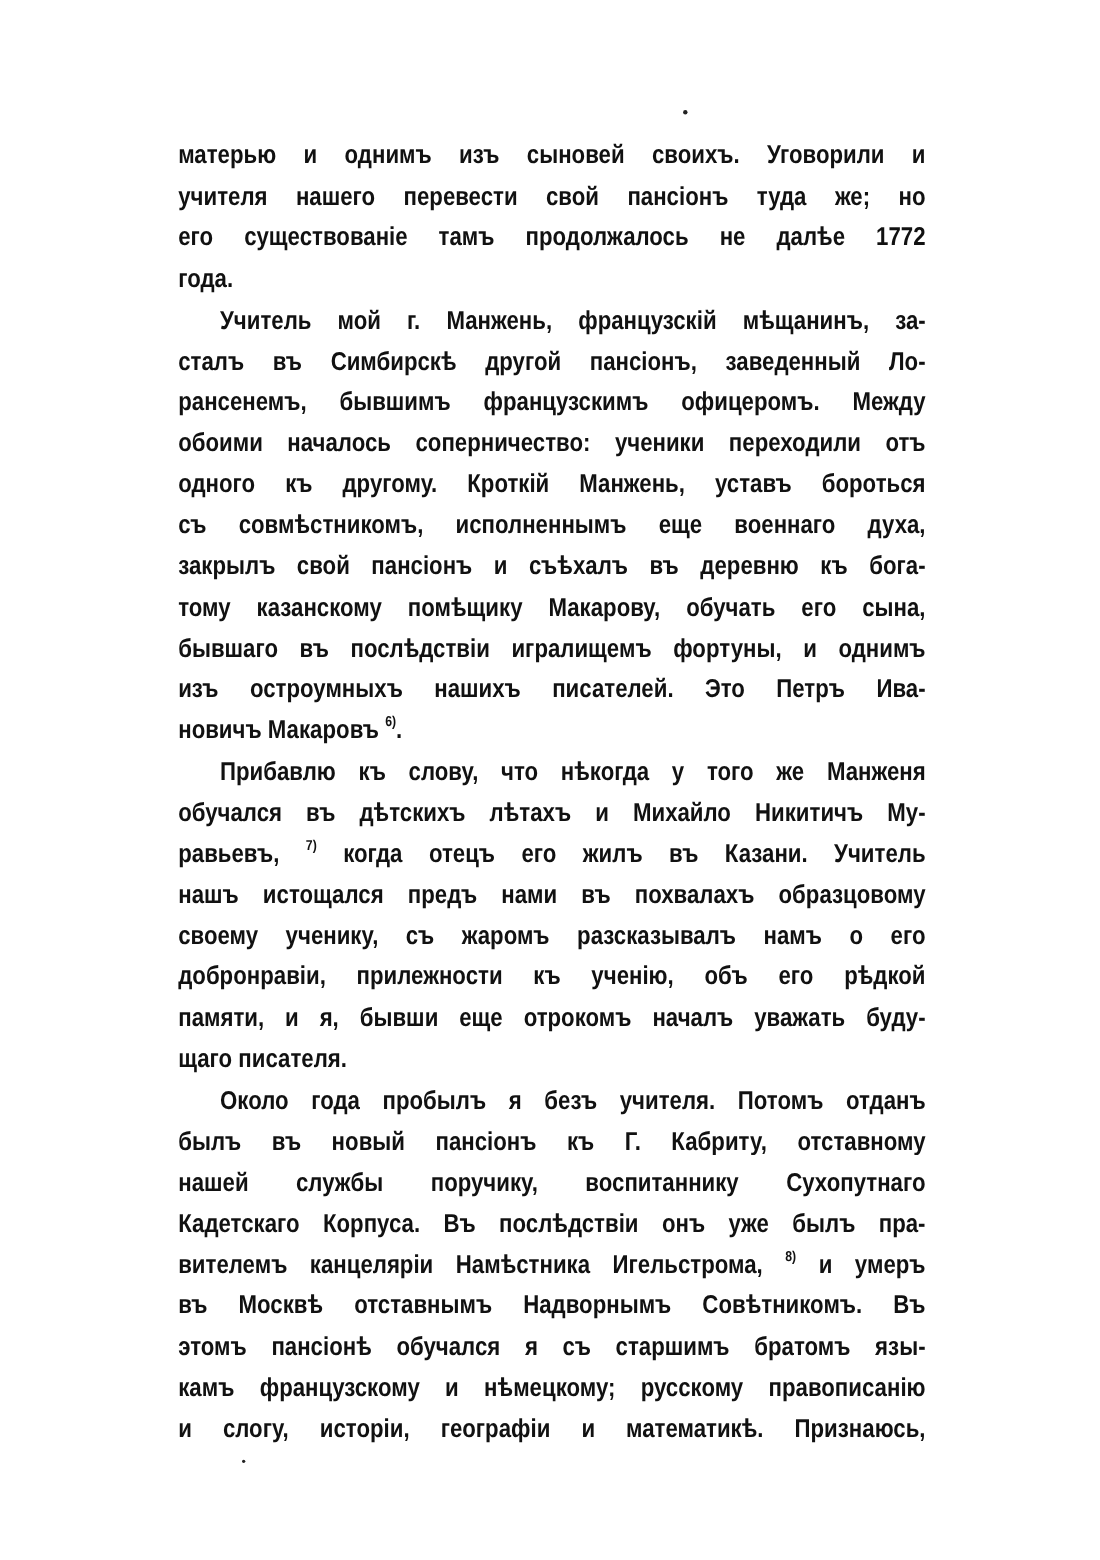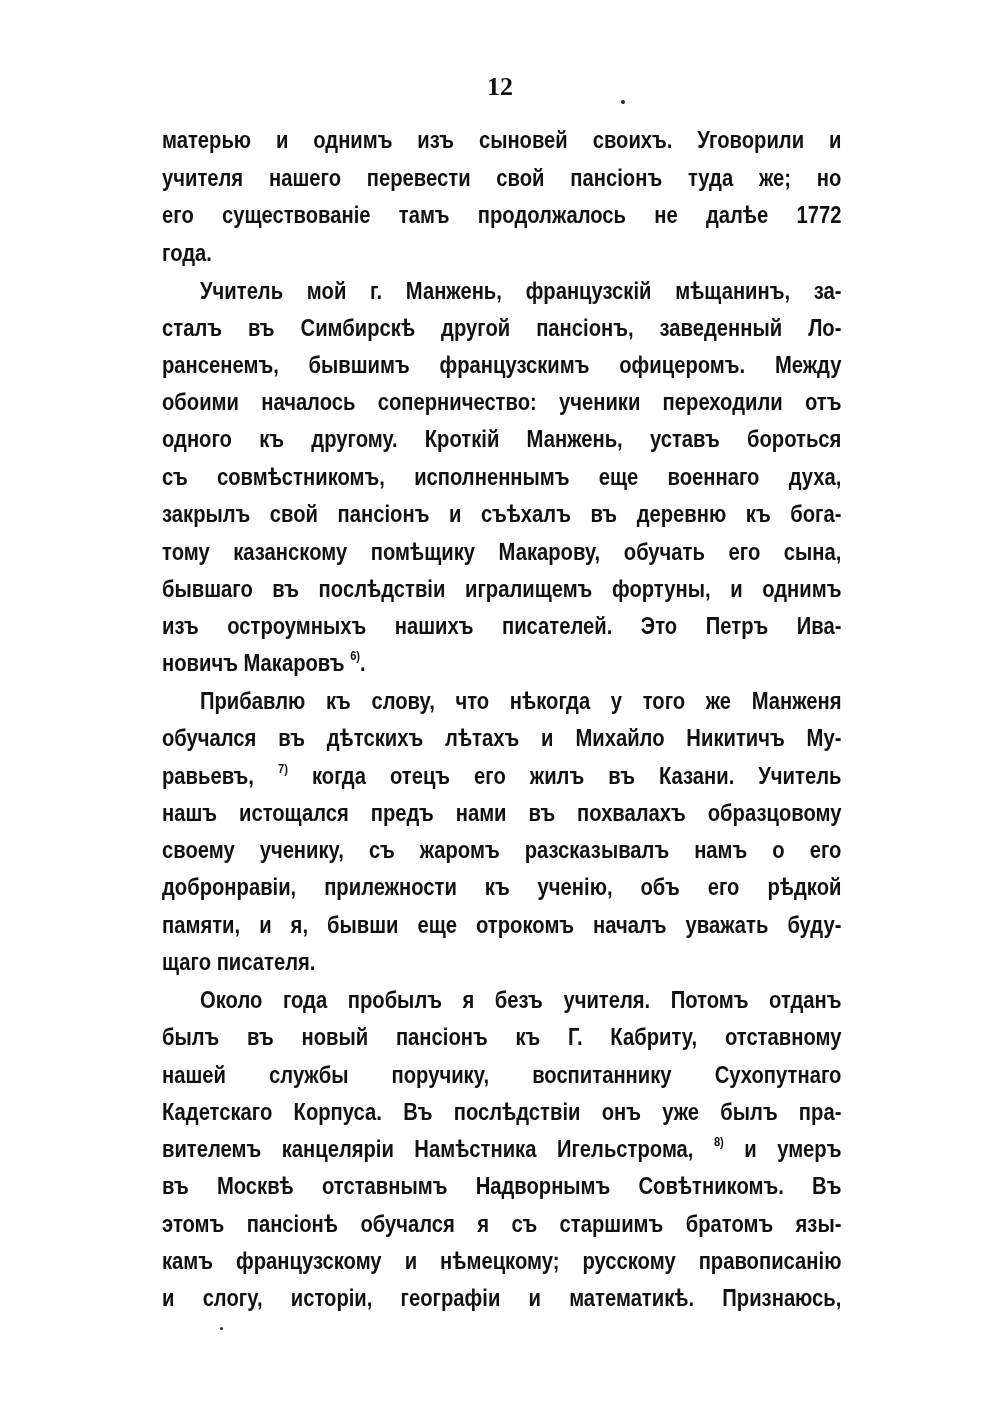--- a/index.html
+++ b/index.html
@@ -20,21 +20,20 @@
   .line.last { text-align-last: left; }
   .line.indent { left: 200px; }
   .line.indent.wide { width: 746px; }
   sup { font-size: 13px; vertical-align: top; line-height: 20px; }
 </style>
 </head>
 <body>
 
 <div class="page">
 
-  <div class="page-number">12</div>
   <div class="speck" style="left:621px;top:100px;"></div>
 
   <div class="line wide" style="top:123px;">матерью и однимъ изъ сыновей своихъ. Уговорили и</div>
   <div class="line wide" style="top:161px;">учителя нашего перевести свой пансіонъ туда же; но</div>
   <div class="line wide" style="top:198px;">его существованіе тамъ продолжалось не далѣе 1772</div>
   <div class="line last" style="top:236px;">года.</div>
 
   <div class="line indent wide" style="top:274px;">Учитель мой г. Манжень, французскій мѣщанинъ, за-</div>
   <div class="line wide" style="top:311px;">сталъ въ Симбирскѣ другой пансіонъ, заведенный Ло-</div>
   <div class="line wide" style="top:348px;">рансенемъ, бывшимъ французскимъ офицеромъ. Между</div>

